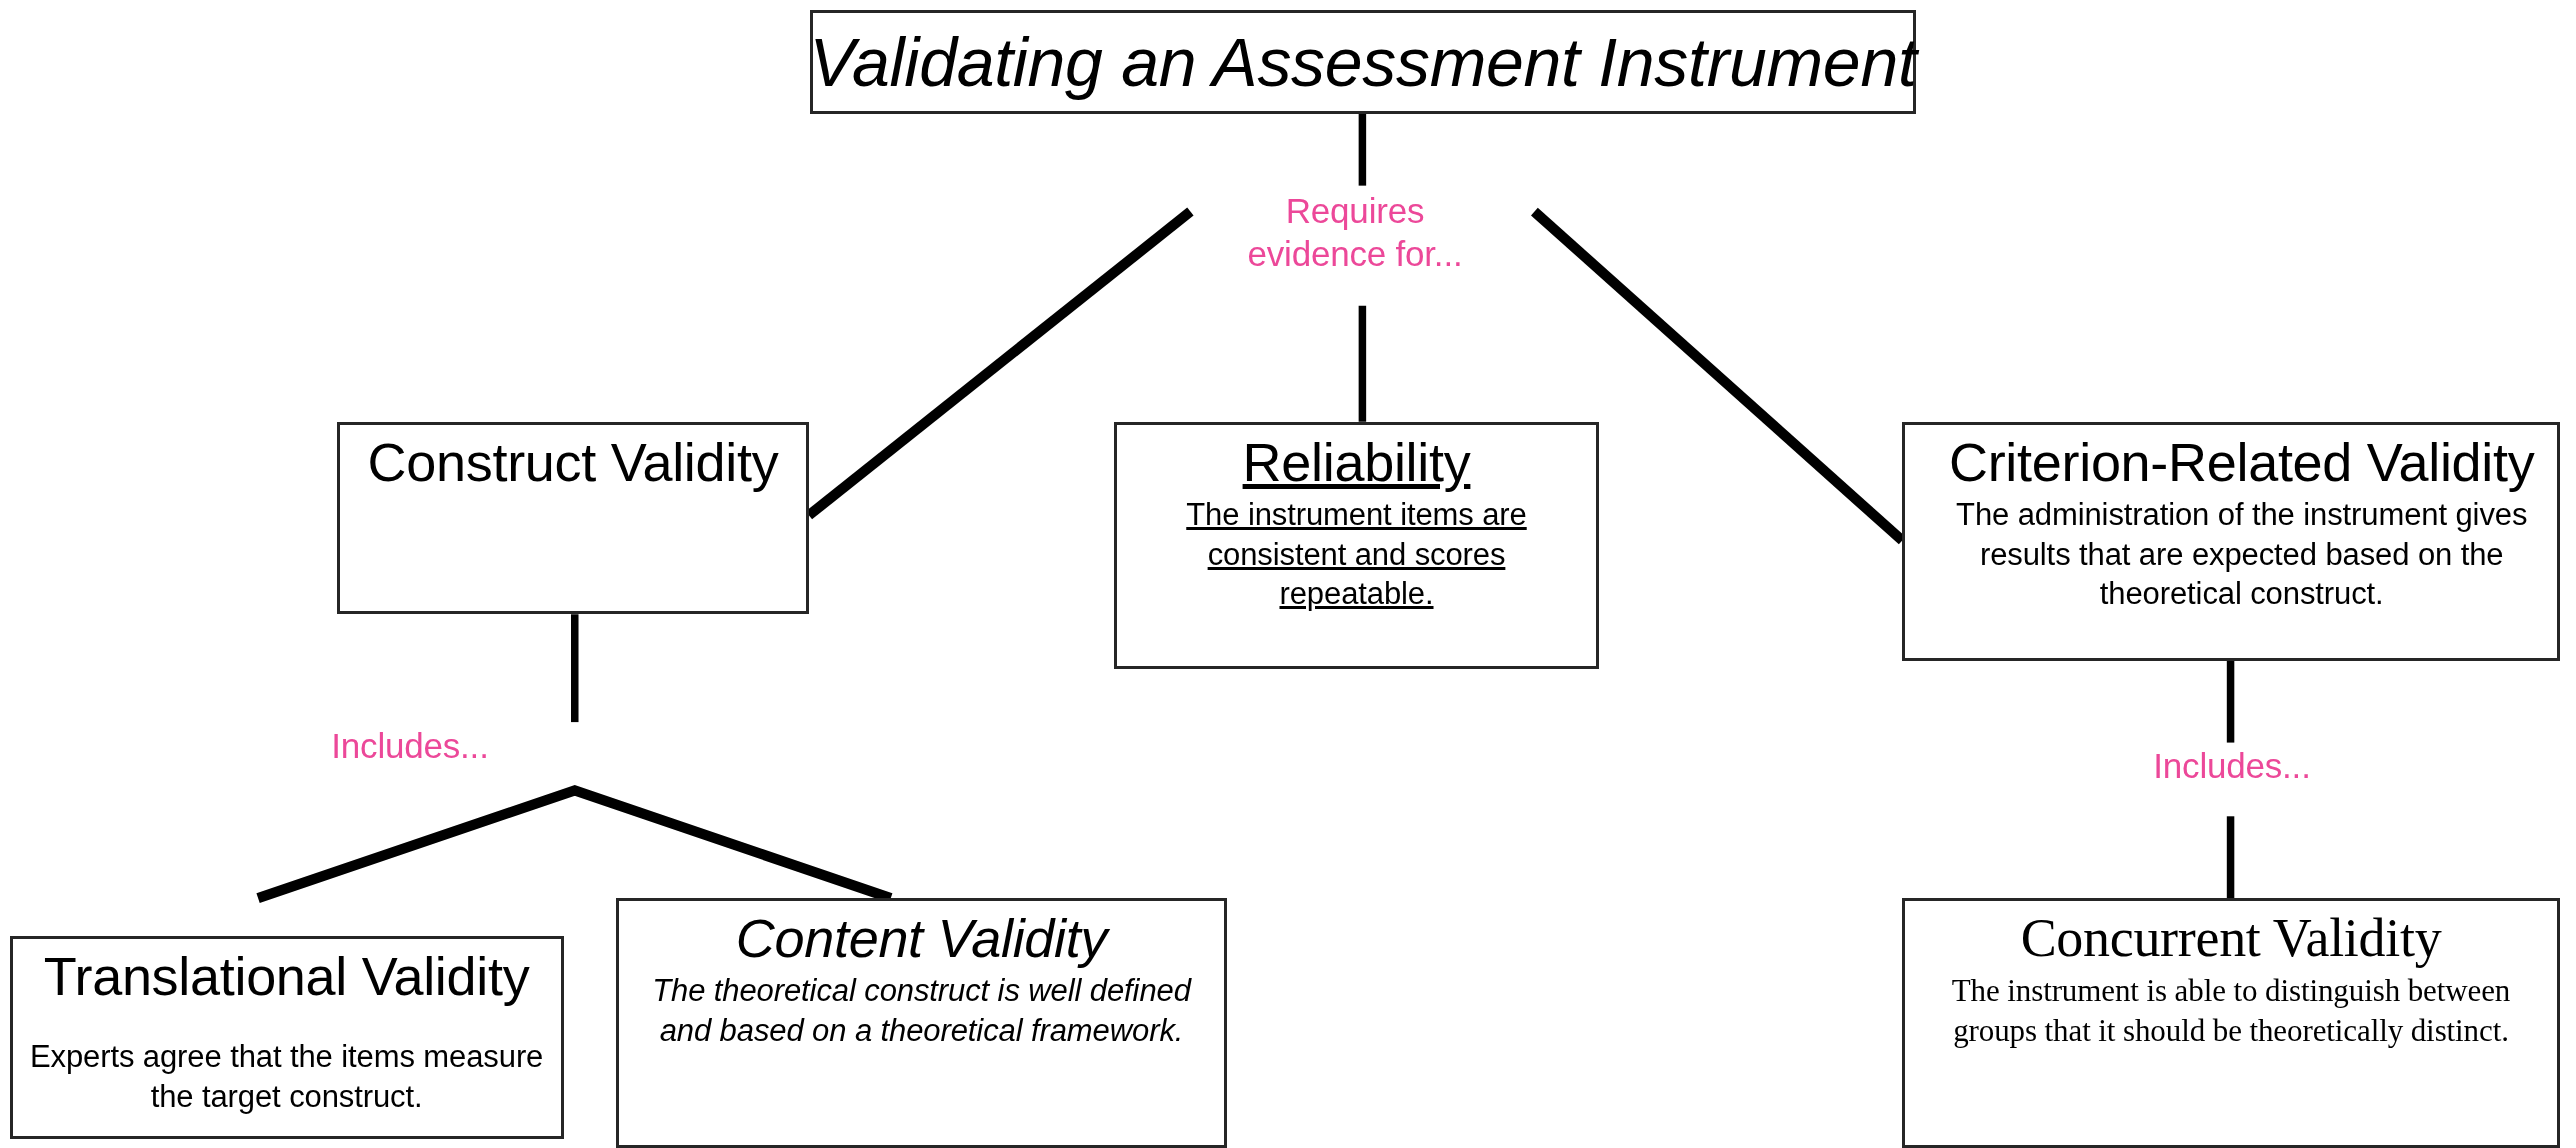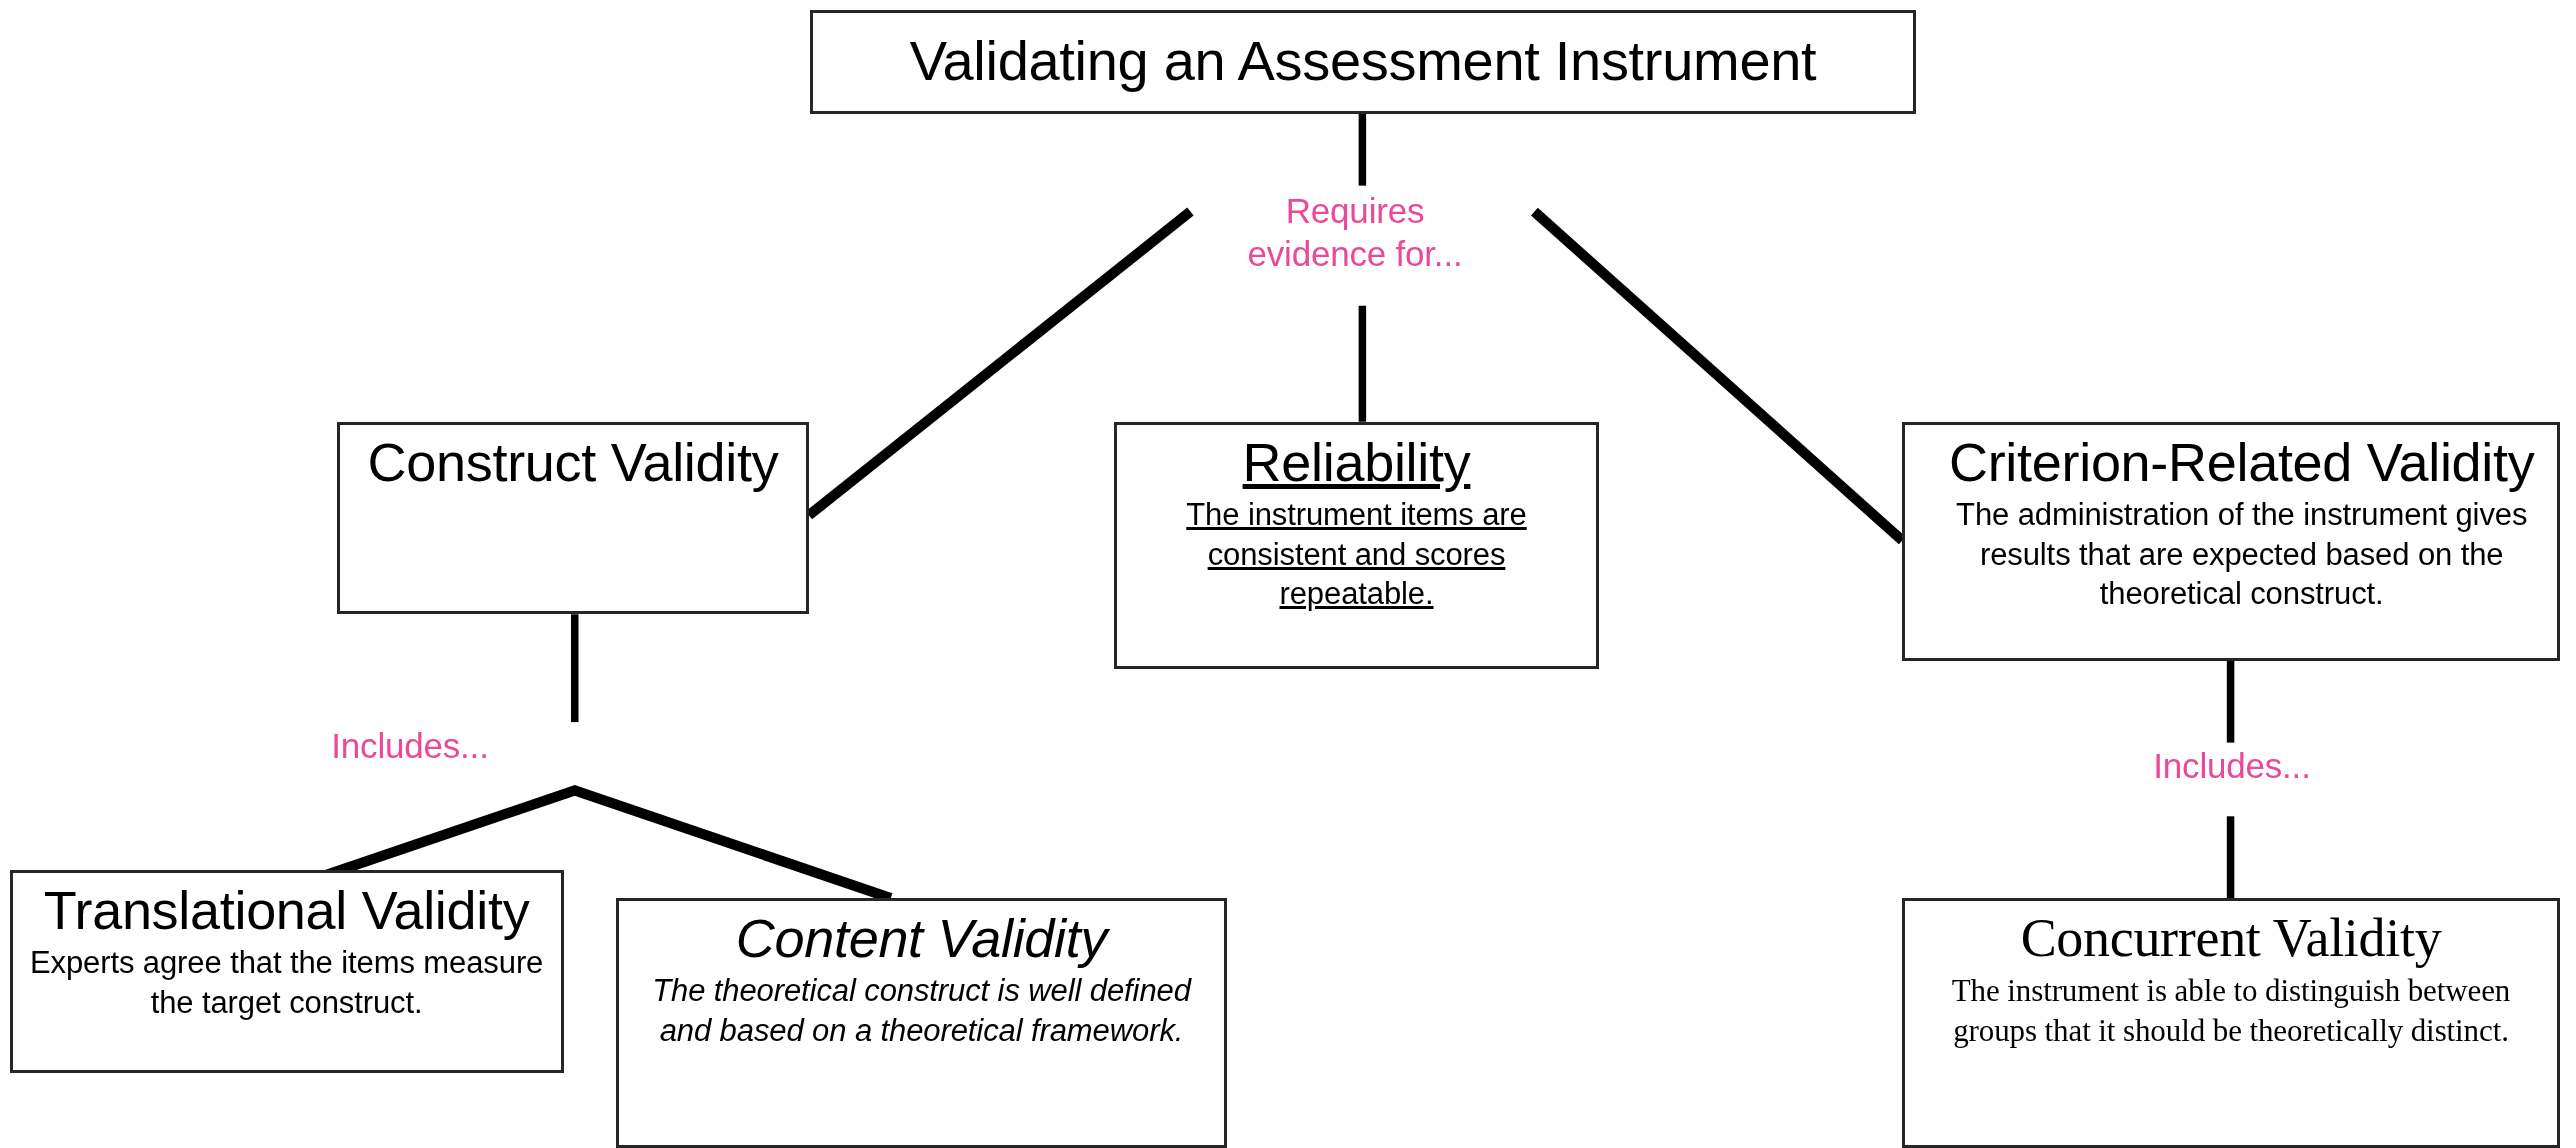--- a/index.html
+++ b/index.html
@@ -52,22 +52,23 @@
   }
   #node-root {
     left: 810px;
     top: 9.6px;
     width: 1106px;
     height: 104px;
     justify-content: center;
     padding: 0 12.3px;
   }
   #node-root .title {
-    font-size: 56px;
+    font-size: 68px;
     letter-spacing: -0.3px;
+    font-style: italic;
   }
   #node-construct {
     left: 337px;
     top: 422px;
     width: 472px;
     height: 192px;
   }
   #node-reliability {
     left: 1114px;
     top: 422px;
@@ -77,23 +78,24 @@
   }
   #node-criterion {
     left: 1902px;
     top: 422px;
     width: 658px;
     height: 239px;
     padding-left: 31px;
   }
   #node-translational {
     left: 9.6px;
-    top: 870px;
+    top: 936px;
     width: 554px;
     height: 203px;
+    gap: 28px;
   }
   #node-content {
     left: 616px;
     top: 898px;
     width: 611px;
     height: 250px;
     font-style: italic;
   }
   #node-concurrent {
     left: 1902px;

